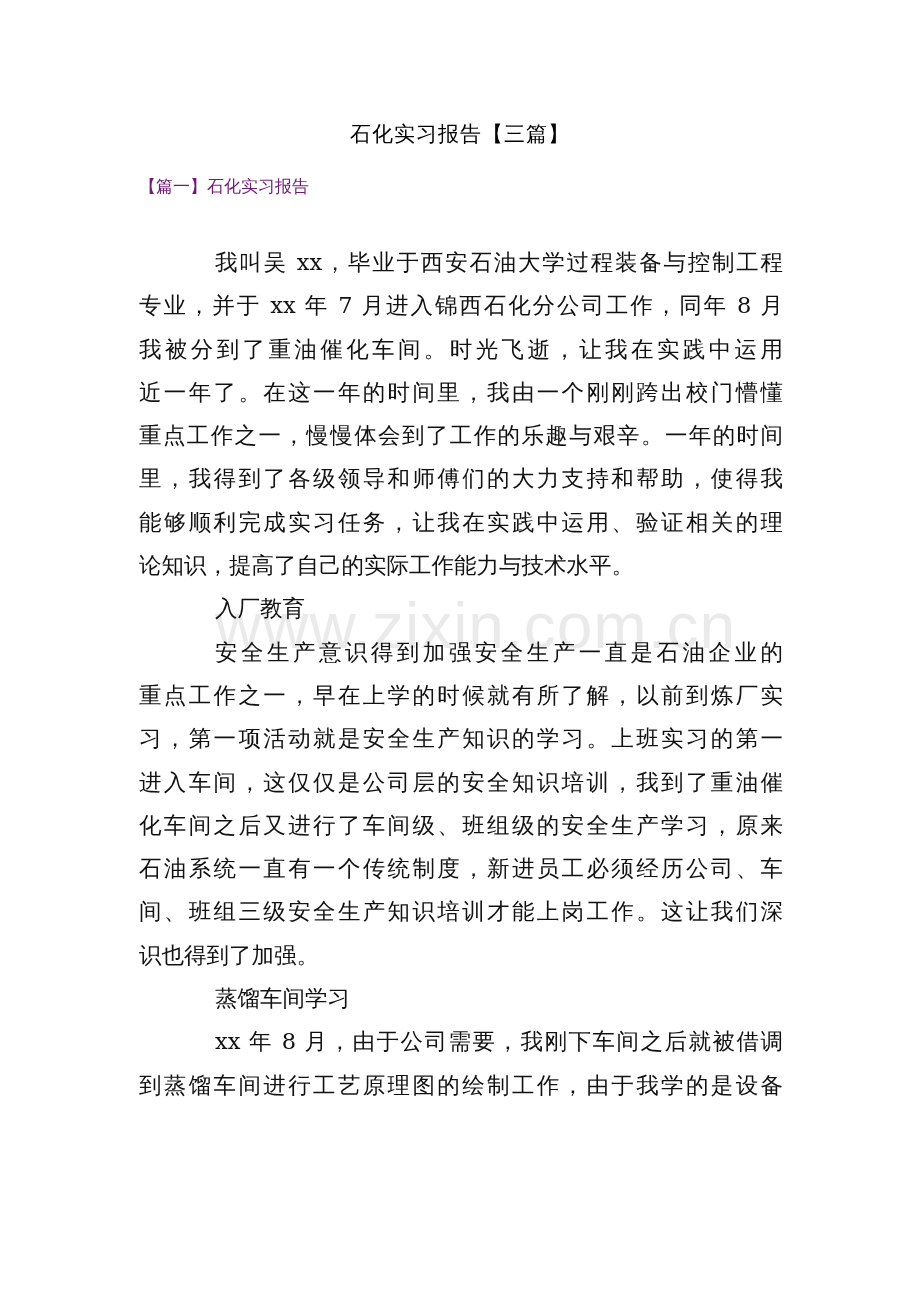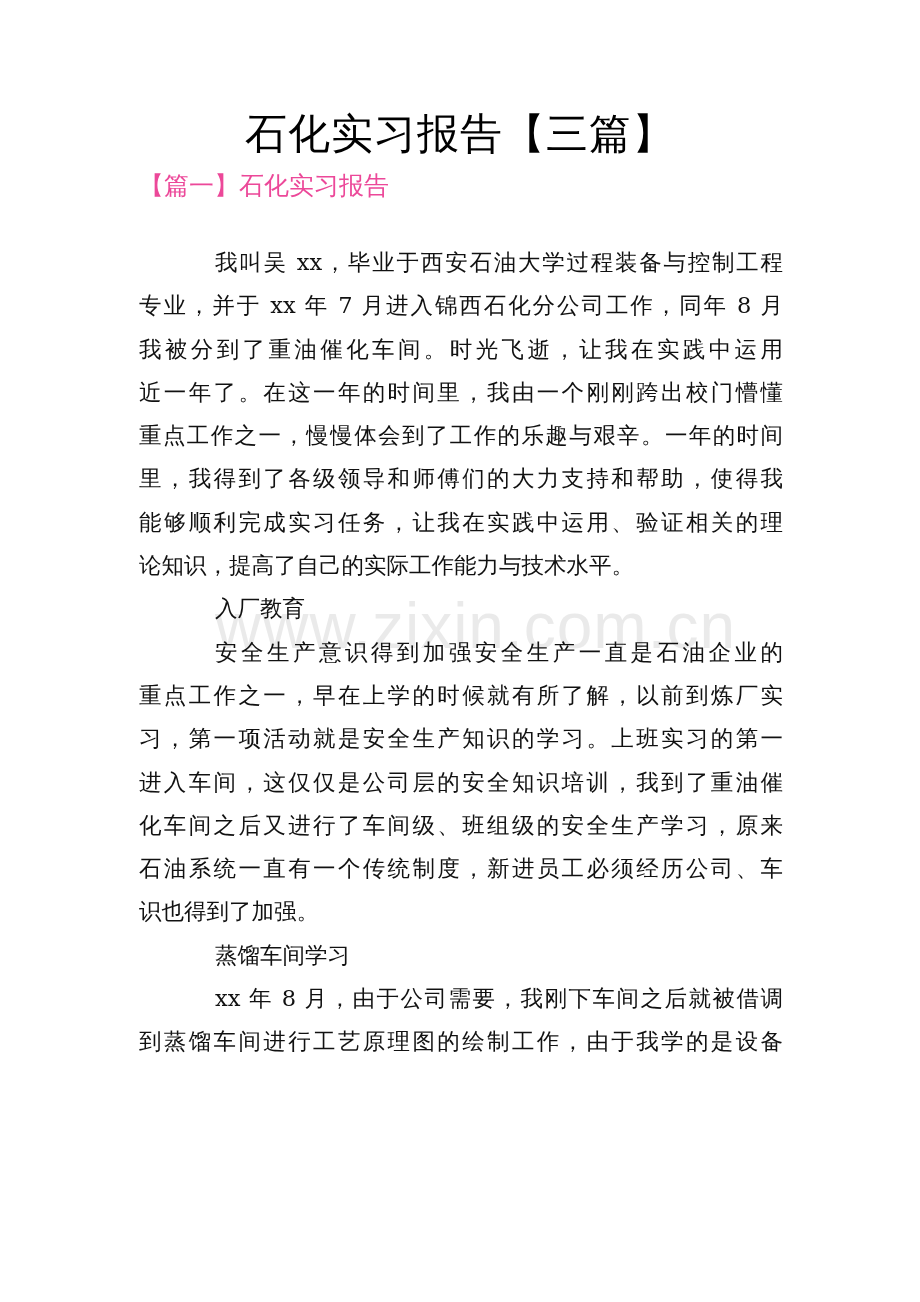--- a/index.html
+++ b/index.html
@@ -1,26 +1,26 @@
 <!DOCTYPE html>
 <html><head>
 <meta charset="utf-8">
 <style>
   html, body { margin: 0; padding: 0; background: #ffffff; }
   body { width: 920px; height: 1302px; position: relative; overflow: hidden; }
   .page { position: absolute; left: 0; top: 0; width: 920px; height: 1302px; background: #fff; }
   .title {
     position: absolute; left: 0; top: 112px; width: 920px; text-align: center;
     font-family: "DejaVu Sans", "Liberation Sans", sans-serif;
-    font-size: 42px; line-height: 44px; color: #000; letter-spacing: 1px;
+    font-size: 21px; line-height: 44px; color: #000; letter-spacing: 1px;
   }
   .section-heading {
     position: absolute; left: 139px; top: 168px;
     font-family: "DejaVu Serif", "Liberation Serif", serif;
-    font-size: 25px; line-height: 36px; color: #ec4899;
+    font-size: 17px; line-height: 36px; color: #701a75;
   }
   .body-text {
     position: absolute; left: 139px; width: 644px;
     font-family: "DejaVu Serif", "Liberation Serif", serif;
     font-size: 22.5px; line-height: 43.3px; color: #111;
     text-align: justify; text-justify: inter-character;
   }
   .line { display: block; height: 43.3px; white-space: nowrap; text-align-last: justify; overflow: hidden; }
   .line.last { text-align-last: left; }
   .indent { padding-left: 76px; }
@@ -58,20 +58,21 @@
 
     <span class="subhead">入厂教育</span>
 
     <div>
       <span class="line indent">安全生产意识得到加强安全生产一直是石油企业的</span>
       <span class="line">重点工作之一，早在上学的时候就有所了解，以前到炼厂实</span>
       <span class="line">习，第一项活动就是安全生产知识的学习。上班实习的第一</span>
       <span class="line">进入车间，这仅仅是公司层的安全知识培训，我到了重油催</span>
       <span class="line">化车间之后又进行了车间级、班组级的安全生产学习，原来</span>
       <span class="line">石油系统一直有一个传统制度，新进员工必须经历公司、车</span>
+      <span class="line">间、班组三级安全生产知识培训才能上岗工作。这让我们深</span>
       <span class="line last">识也得到了加强。</span>
     </div>
 
     <span class="subhead">蒸馏车间学习</span>
 
     <div>
       <span class="line indent">xx 年 8 月，由于公司需要，我刚下车间之后就被借调</span>
       <span class="line">到蒸馏车间进行工艺原理图的绘制工作，由于我学的是设备</span>
     </div>
   </div>

